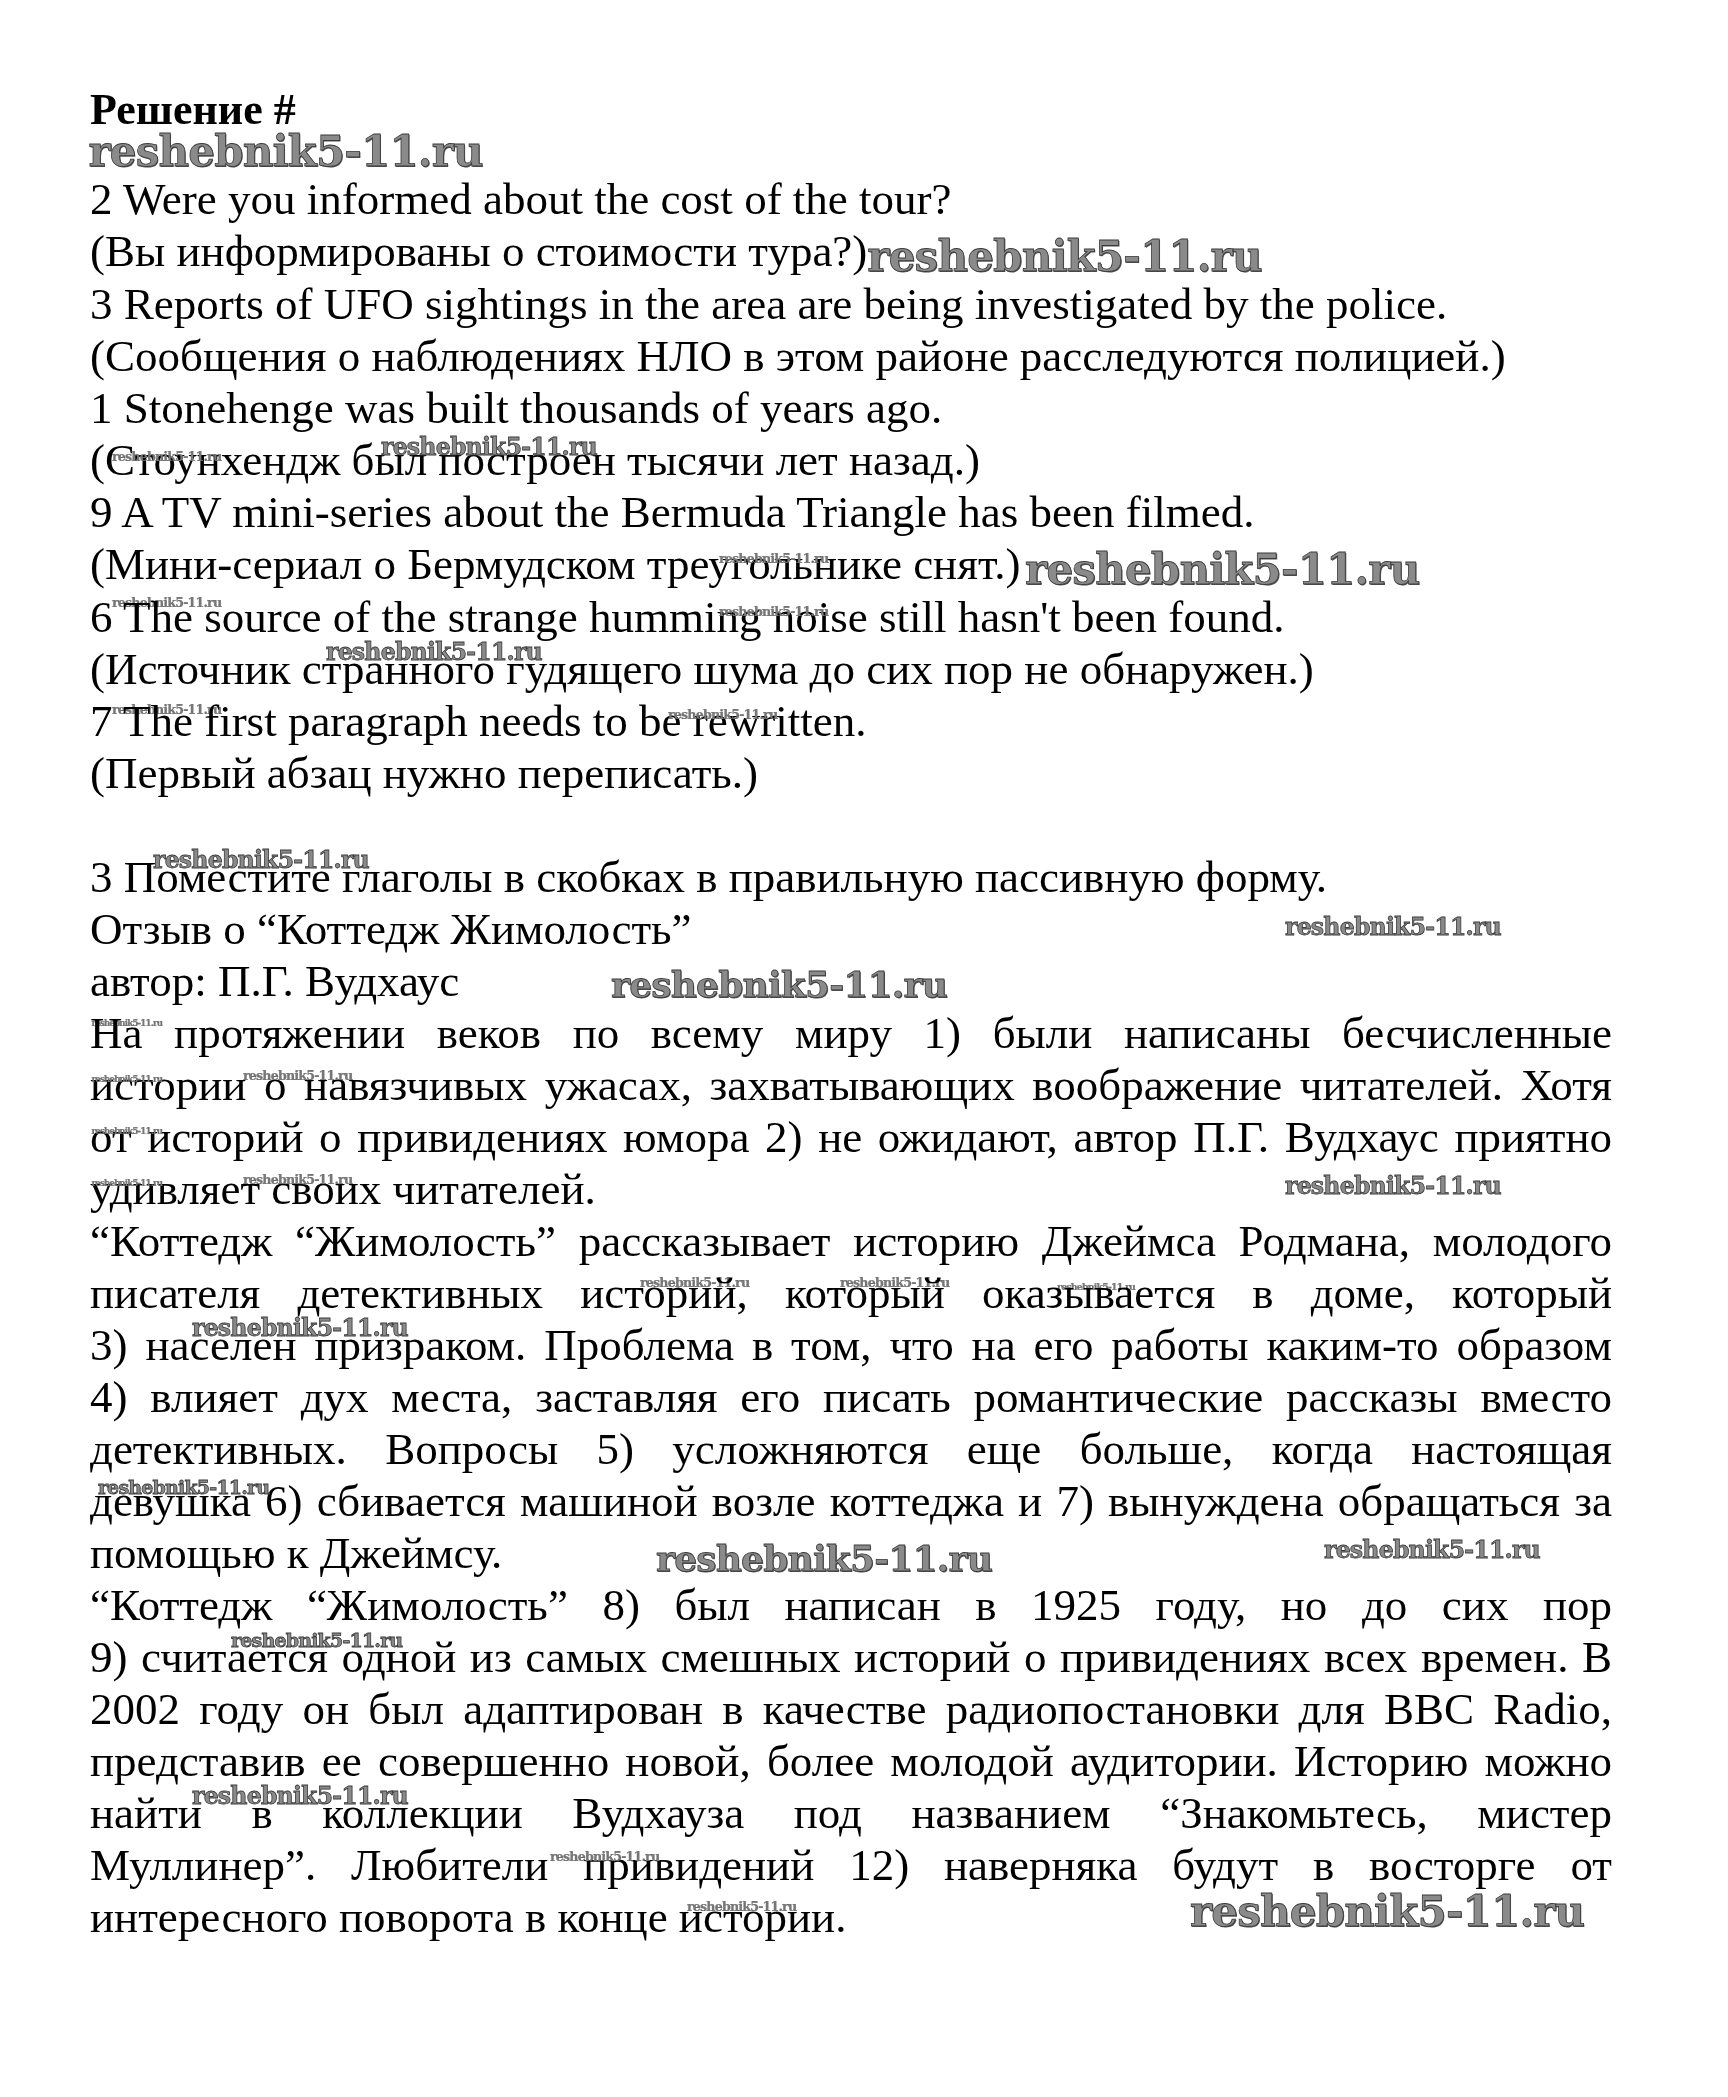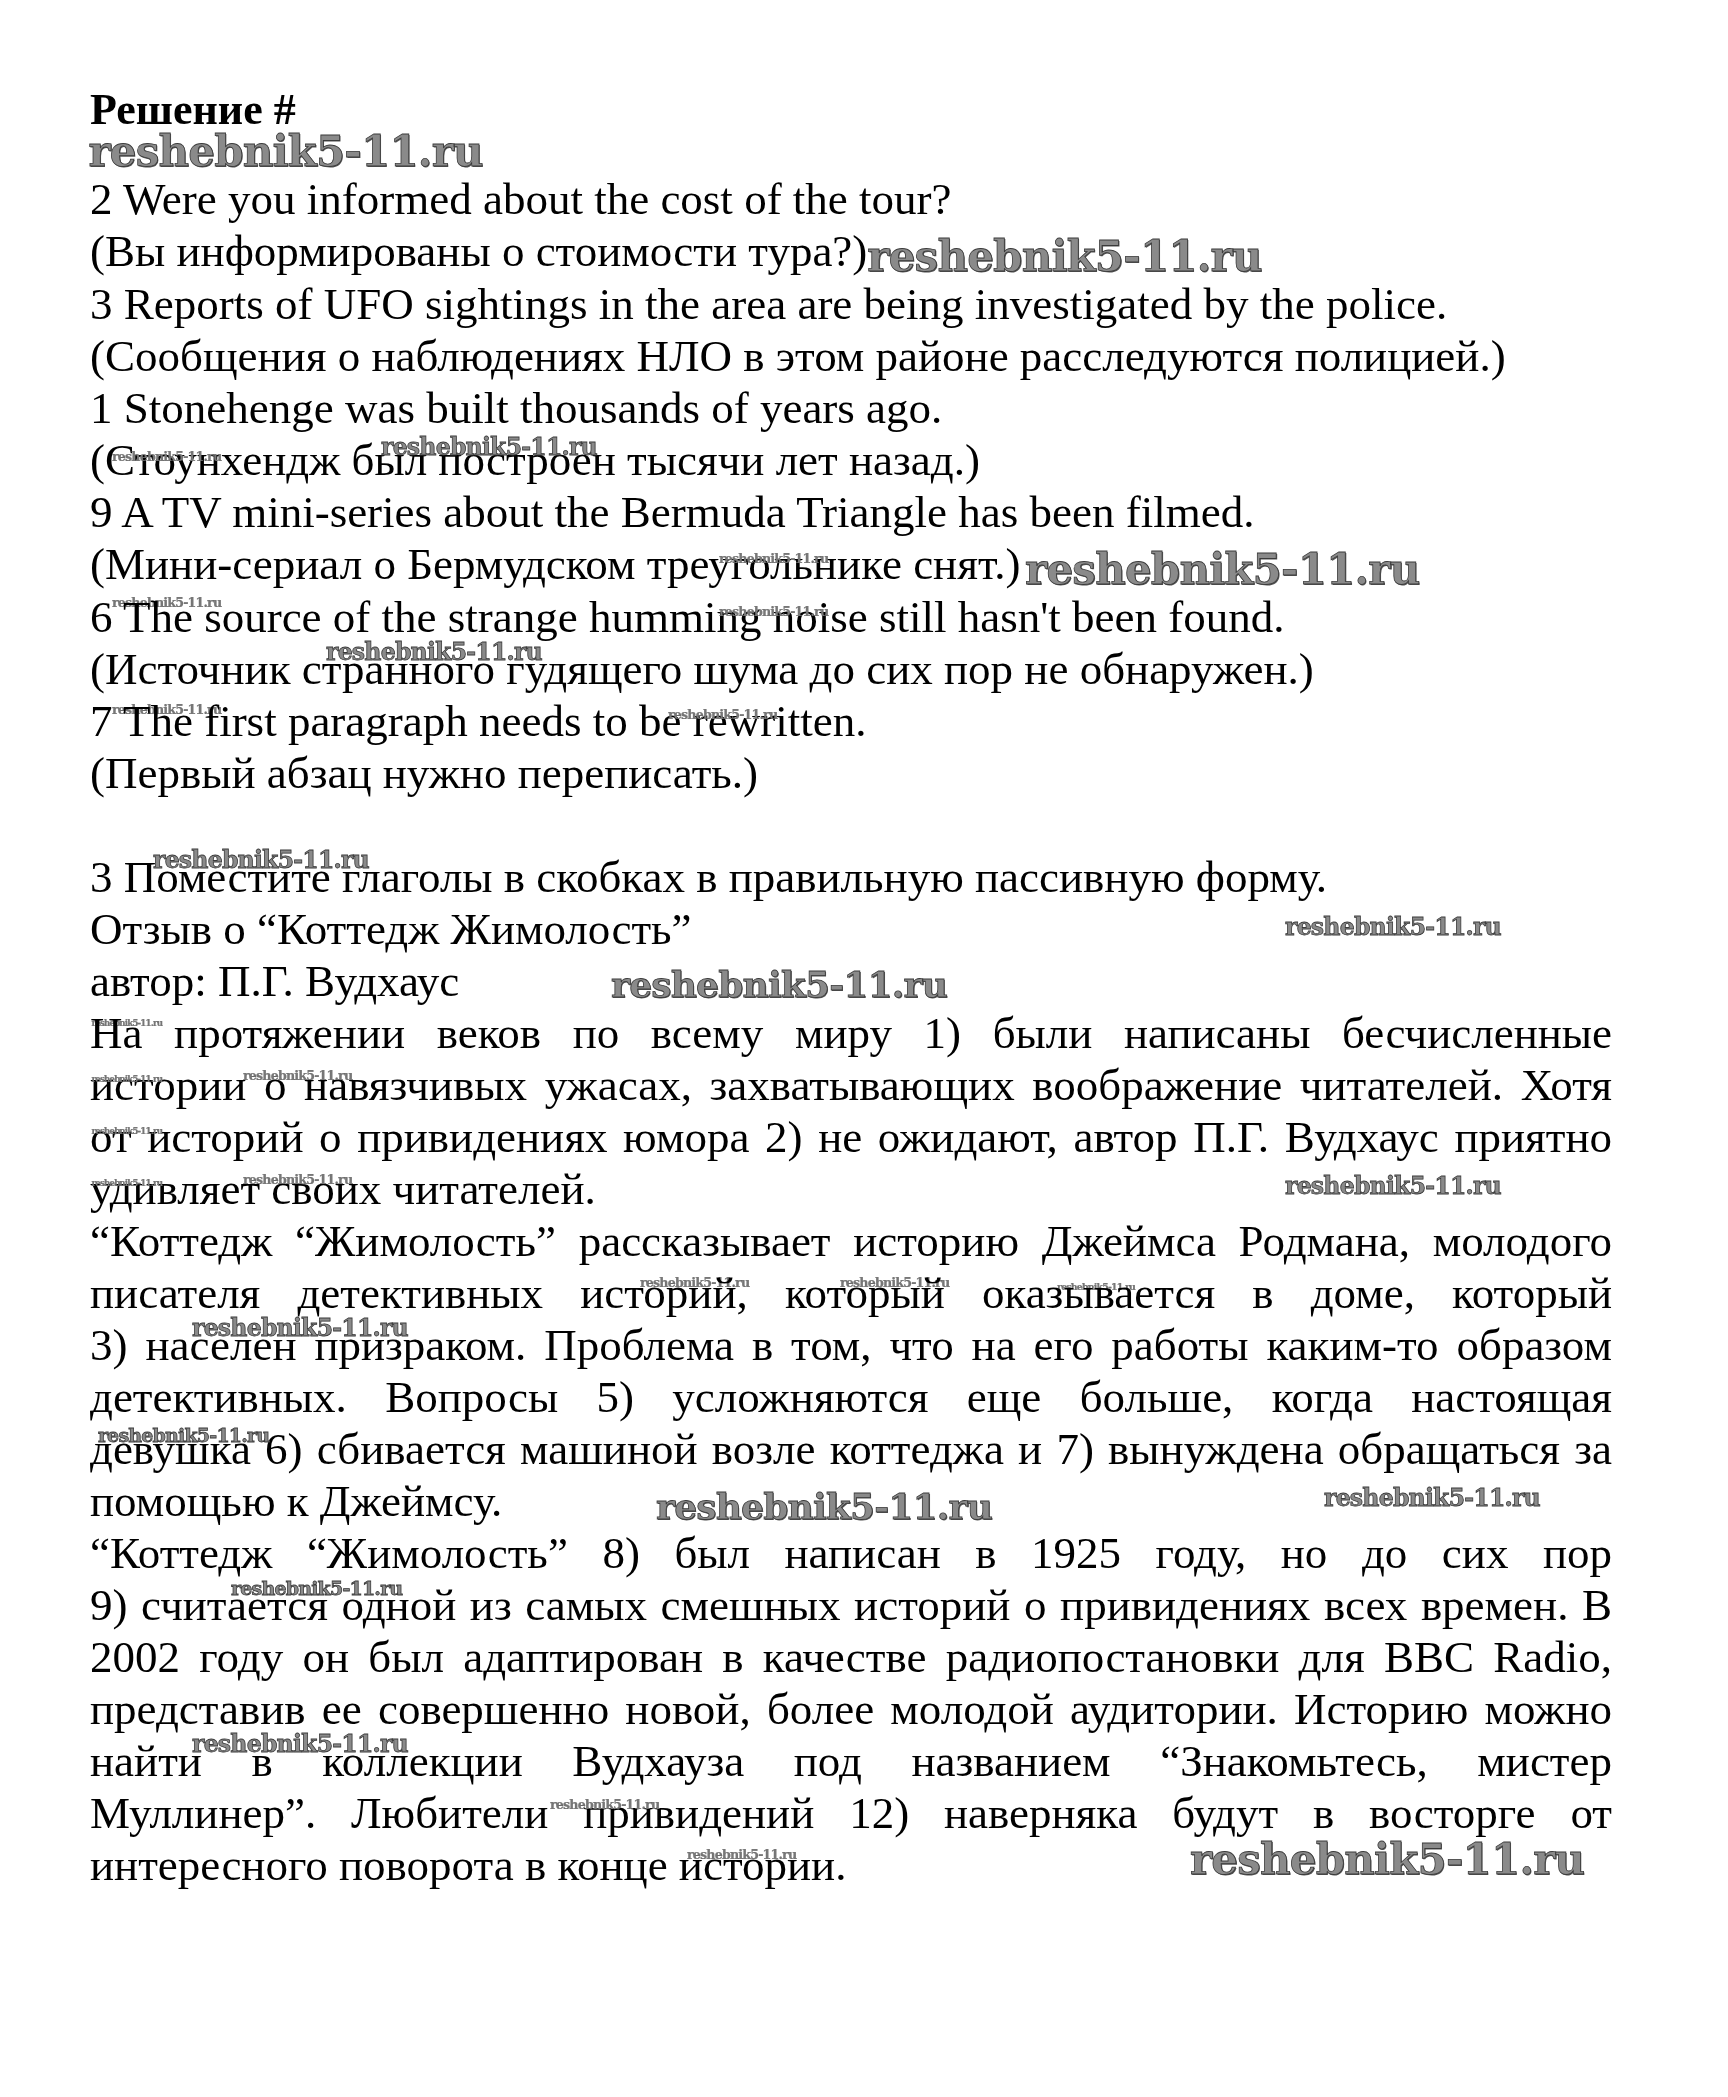--- a/index.html
+++ b/index.html
@@ -101,20 +101,21 @@
     <span>“Коттедж “Жимолость” рассказывает историю Джеймса Родмана, молодого</span>
     <span class="wm s" style="left:550px; top:42px;">reshebnik5-11.ru</span>
     <span class="wm s" style="left:750px; top:42px;">reshebnik5-11.ru</span>
     <span class="wm s" style="left:967px; top:46px; font-size:9.4px;">reshebnik5-11.ru</span>
   </div>
   <div class="line just">писателя детективных историй, который оказывается в доме, который</div>
   <div class="line just">
     <span>3) населен призраком. Проблема в том, что на его работы каким-то образом</span>
     <span class="wm m" style="left:102px; top:-17.3px;">reshebnik5-11.ru</span>
   </div>
+  <div class="line just">4) влияет дух места, заставляя его писать романтические рассказы вместо</div>
   <div class="line just">детективных. Вопросы 5) усложняются еще больше, когда настоящая</div>
   <div class="line just">
     <span>девушка 6) сбивается машиной возле коттеджа и 7) вынуждена обращаться за</span>
     <span class="wm m" style="left:7.9px; top:-14px; font-size:19px;">reshebnik5-11.ru</span>
   </div>
   <div class="line">
     <span>помощью к Джеймсу.</span>
     <span class="wm l" style="left:566px; top:4.7px; font-size:36px;">reshebnik5-11.ru</span>
     <span class="wm m" style="left:1234px; top:-3.1px;">reshebnik5-11.ru</span>
   </div>

